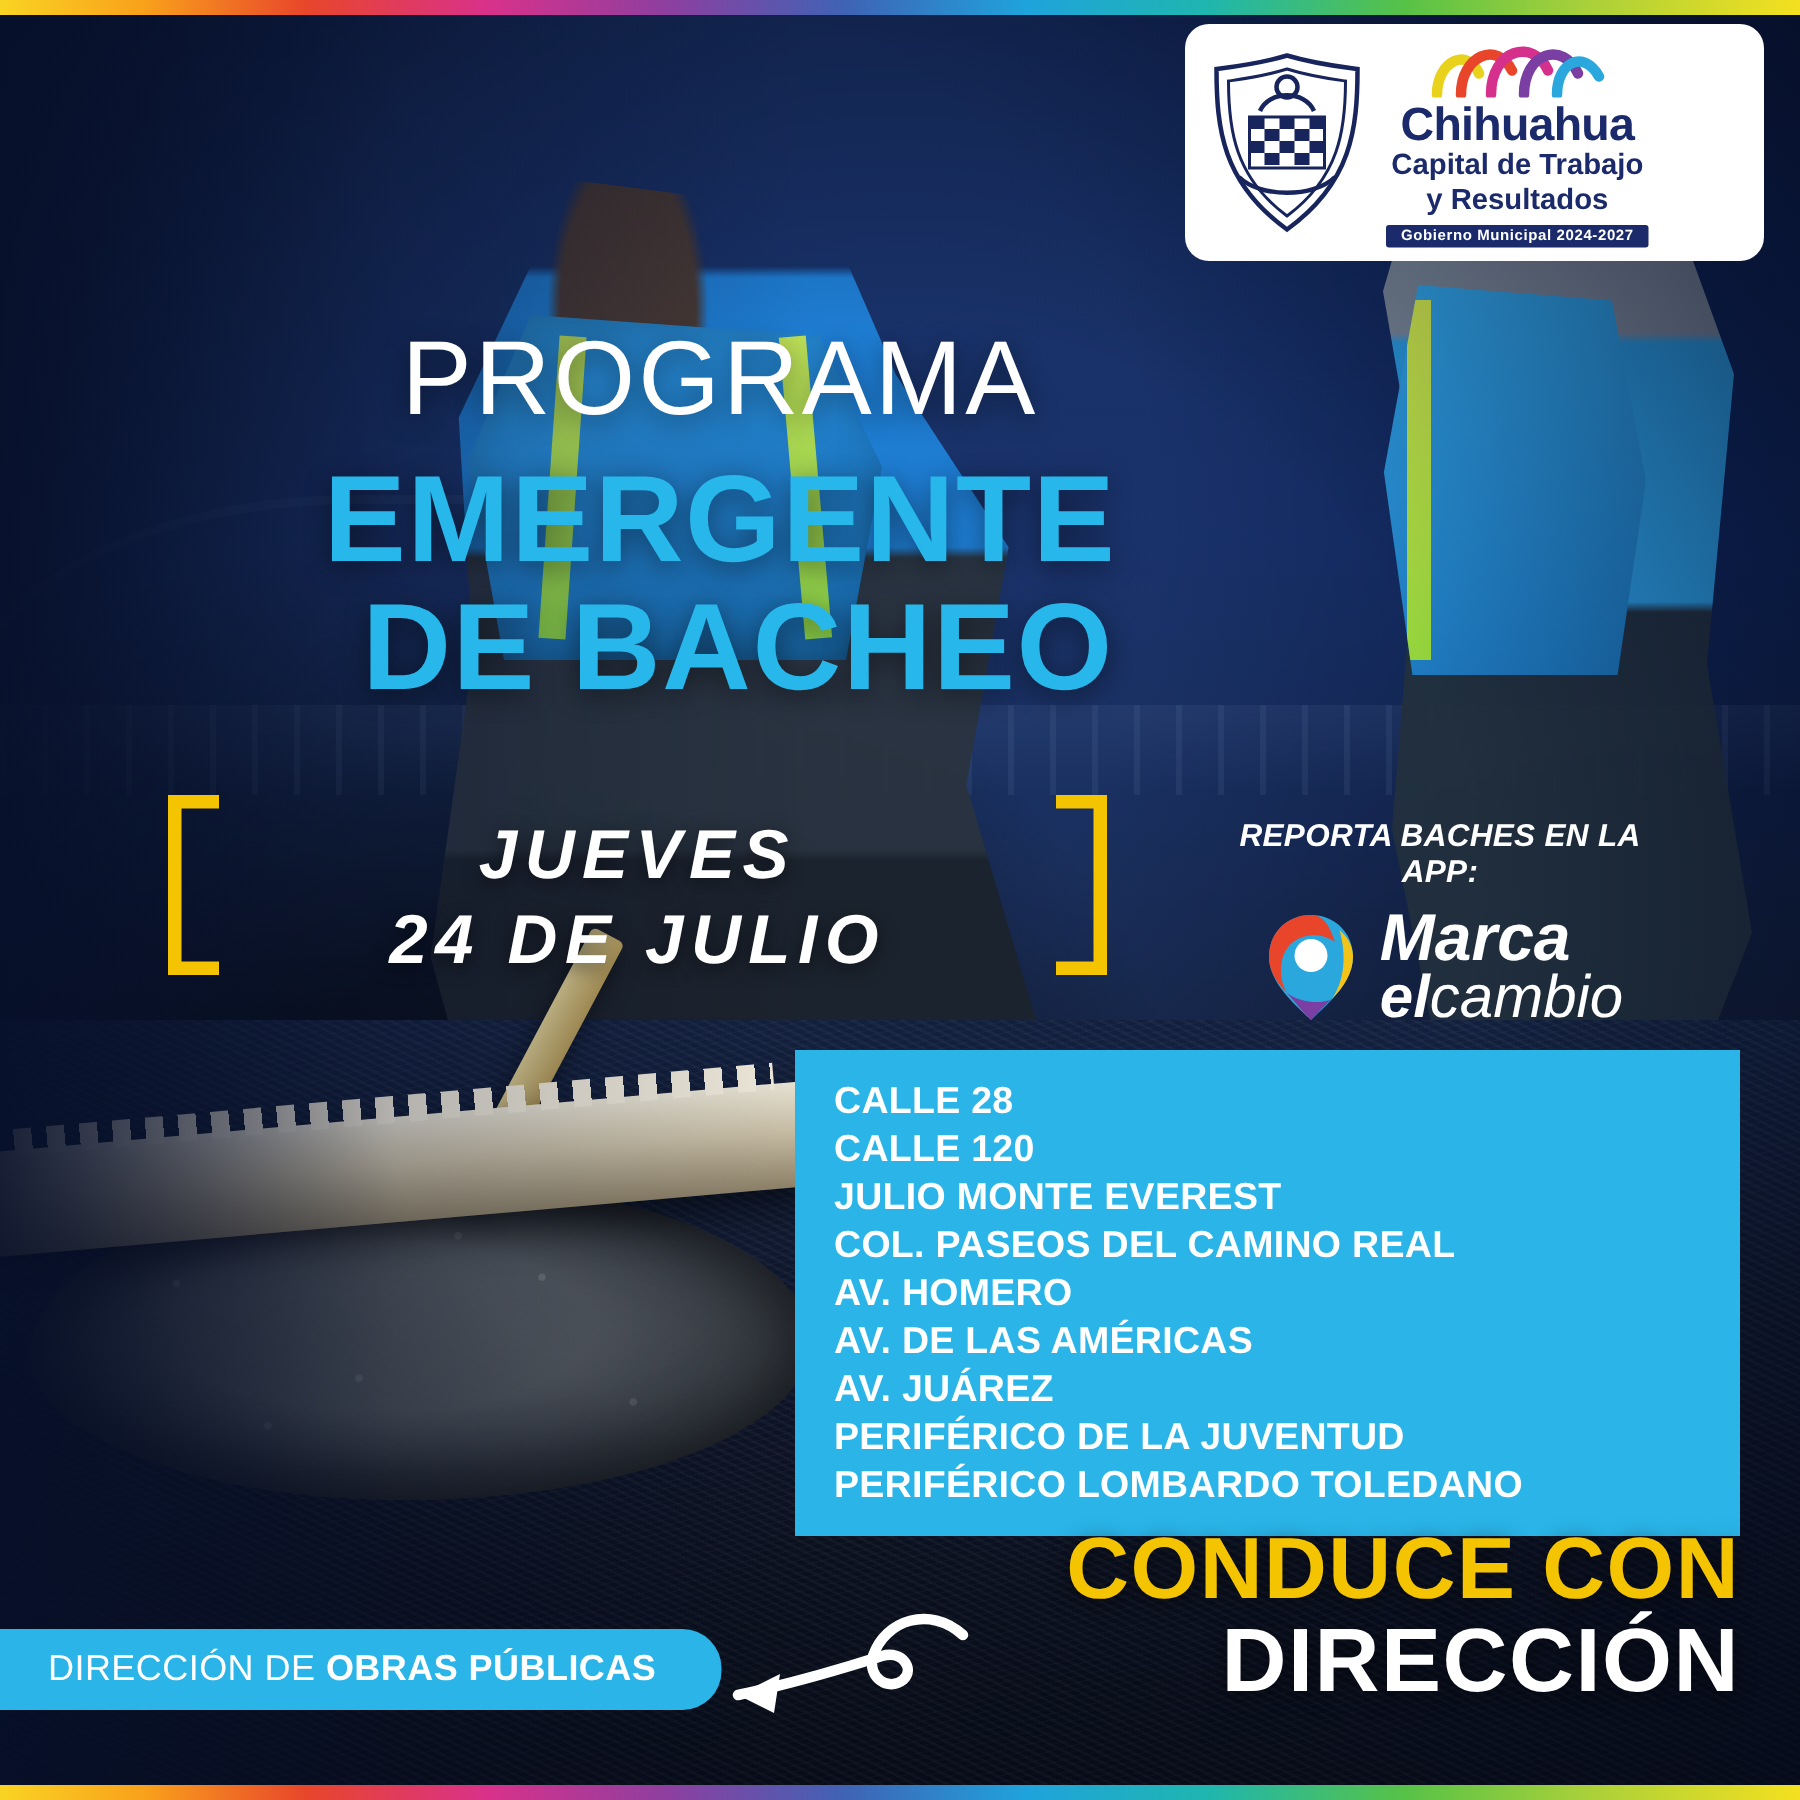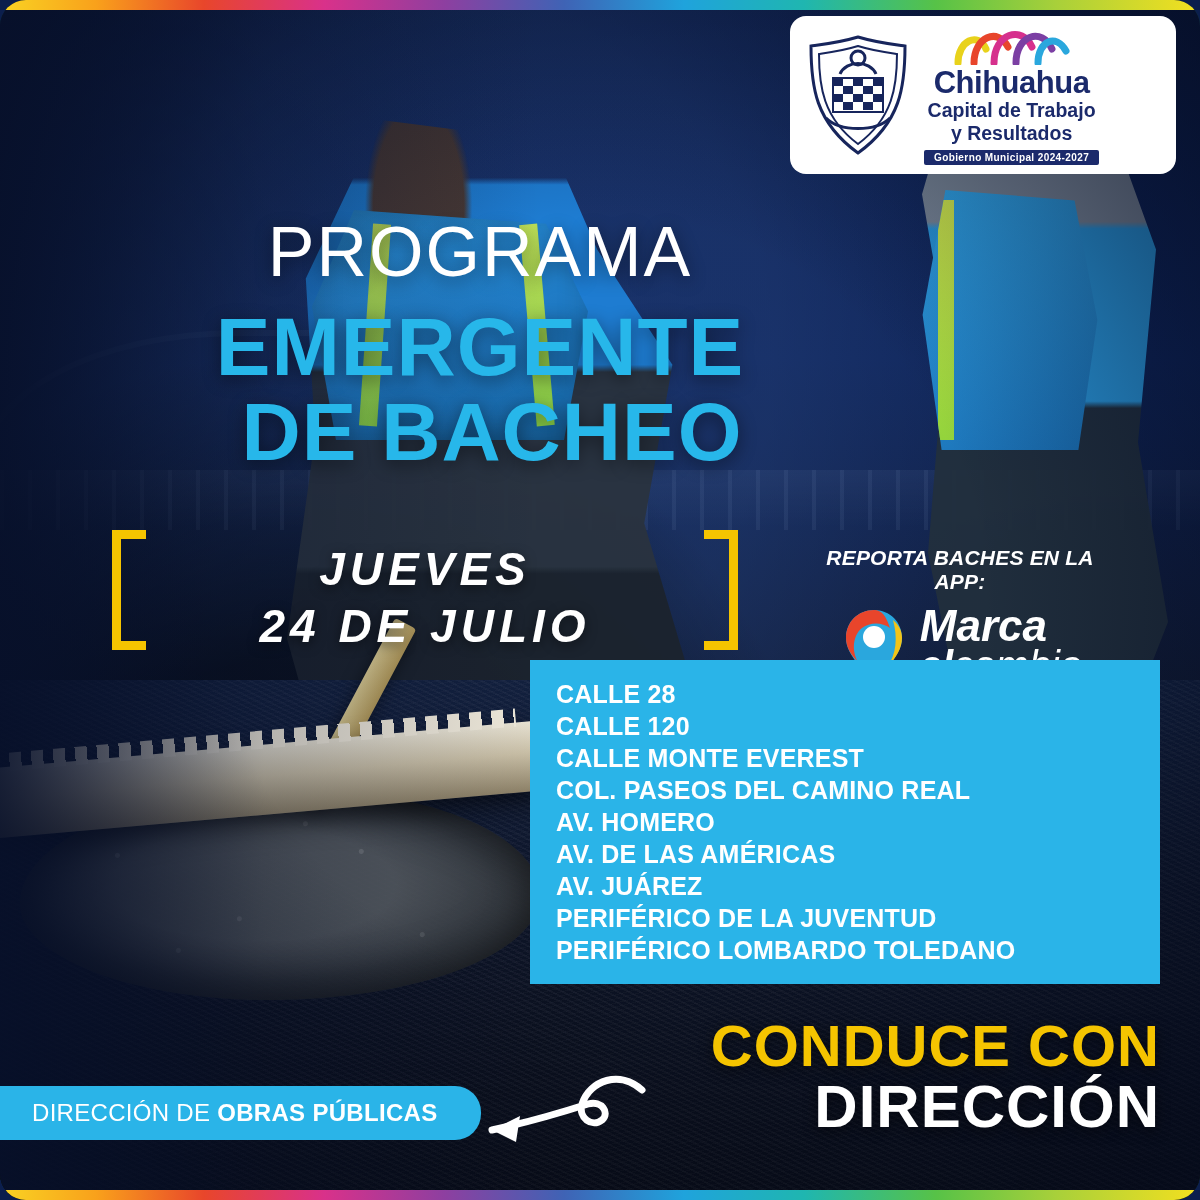--- a/index.html
+++ b/index.html
@@ -9,21 +9,20 @@
     background: #0b1e4d;
     overflow: hidden;
   }
 
   #poster {
     position: relative;
     width: 1200px;
     height: 1200px;
     overflow: hidden;
     background: #14532d;
-    border-radius: 26px;
   }
 
   
   .rainbow-top, .rainbow-bottom {
     position: absolute; left: 0; width: 1200px; height: 10px; z-index: 40;
     background: linear-gradient(90deg,
       #f9d423 0%, #f9a11b 8%, #e8462b 17%, #d9318a 27%,
       #8e3fa0 37%, #3f63b5 47%, #1fa3dc 57%, #1fb6b0 67%,
       #57c247 78%, #a8d03a 88%, #f4e01f 100%);
   }
@@ -224,21 +223,21 @@
   .pin { width: 72px; height: 78px; }
   .app-words { text-align: left; line-height: .92; }
   .app-marca {
     font-size: 44px; font-weight: bold; font-style: italic; color: #ffffff;
   }
   .app-cambio { font-size: 40px; font-weight: bold; font-style: italic; color: #ffffff; }
   .app-cambio .thin { font-weight: normal; }
 
   
   .streets {
-    position: absolute; left: 530px; top: 660px; width: 630px; padding: 18px 0 18px 26px;
+    position: absolute; left: 530px; top: 700px; width: 630px; padding: 18px 0 18px 26px;
     background: #2ab4e8; z-index: 25;
   }
   .street-item {
     color: #ffffff; font-weight: bold; font-size: 25px; line-height: 1.08;
     letter-spacing: .2px; padding: 2.5px 0;
   }
 
   
   .conduce {
     position: absolute; right: 40px; bottom: 62px; text-align: right; z-index: 26;
@@ -354,21 +353,21 @@
         <div class="app-cambio">
           <span>el</span><span class="thin">cambio</span>
         </div>
       </div>
     </div>
   </div>
 
   <div class="streets">
     <div class="street-item">CALLE 28</div>
     <div class="street-item">CALLE 120</div>
-    <div class="street-item">CALLE MONTE EVEREST</div>
+    <div class="street-item">JULIO MONTE EVEREST</div>
     <div class="street-item">COL. PASEOS DEL CAMINO REAL</div>
     <div class="street-item">AV. HOMERO</div>
     <div class="street-item">AV. DE LAS AMÉRICAS</div>
     <div class="street-item">AV. JUÁREZ</div>
     <div class="street-item">PERIFÉRICO DE LA JUVENTUD</div>
     <div class="street-item">PERIFÉRICO LOMBARDO TOLEDANO</div>
   </div>
 
   <div class="conduce">
     <div class="l1">CONDUCE CON</div>

